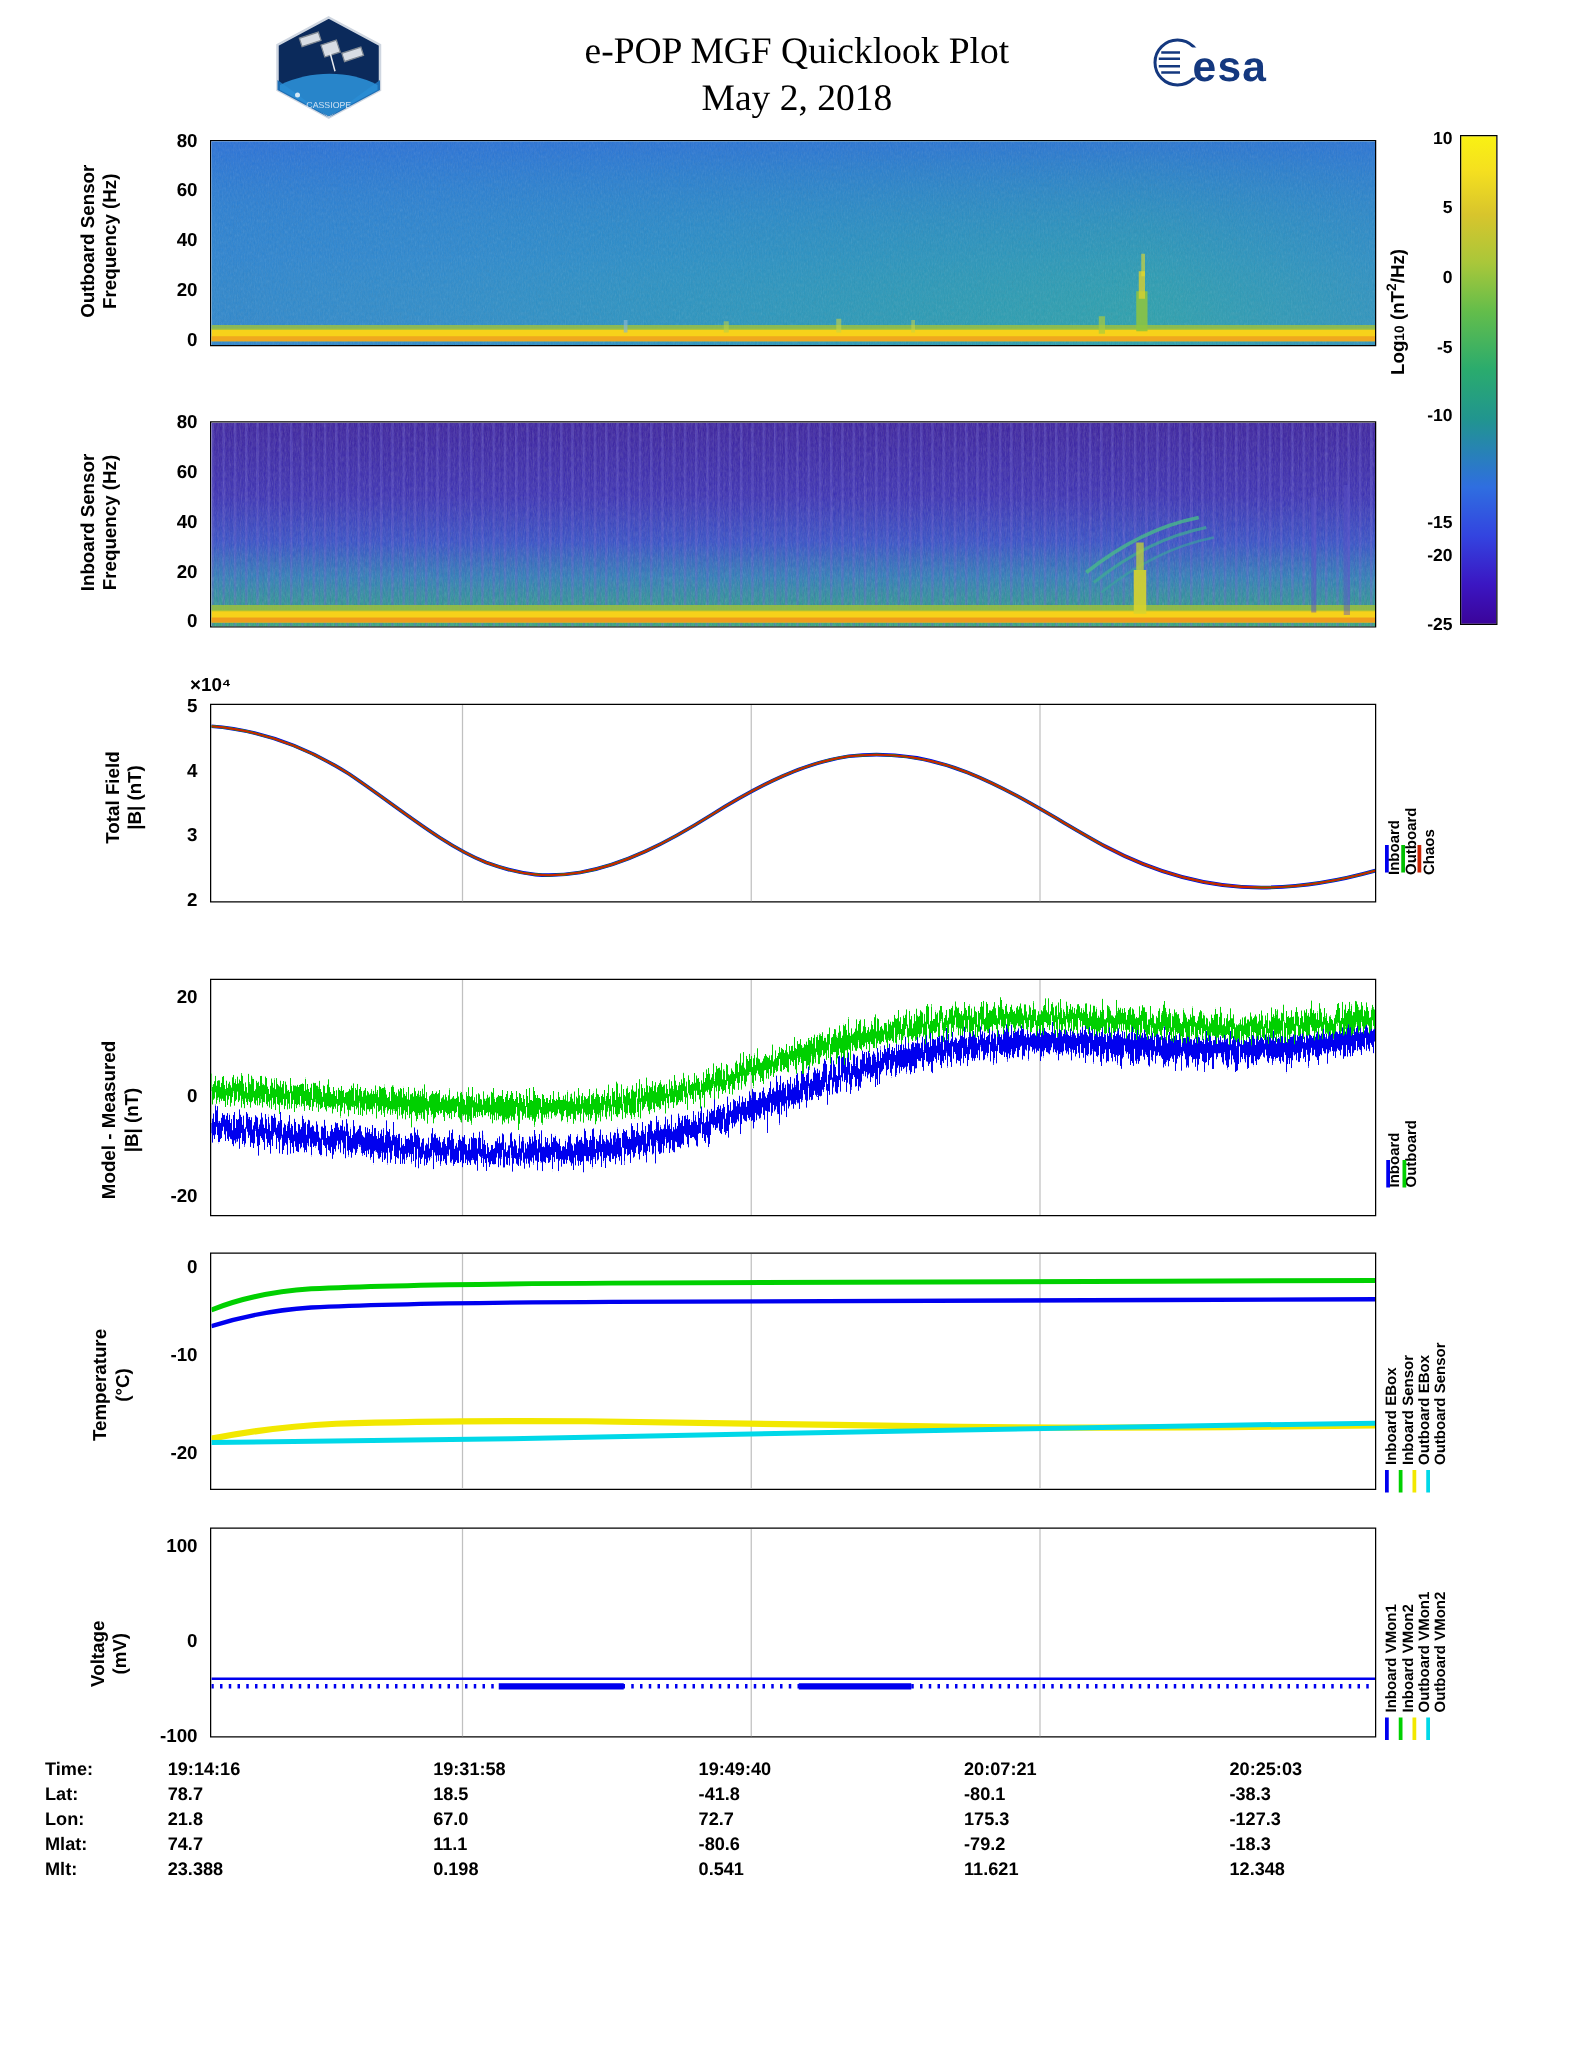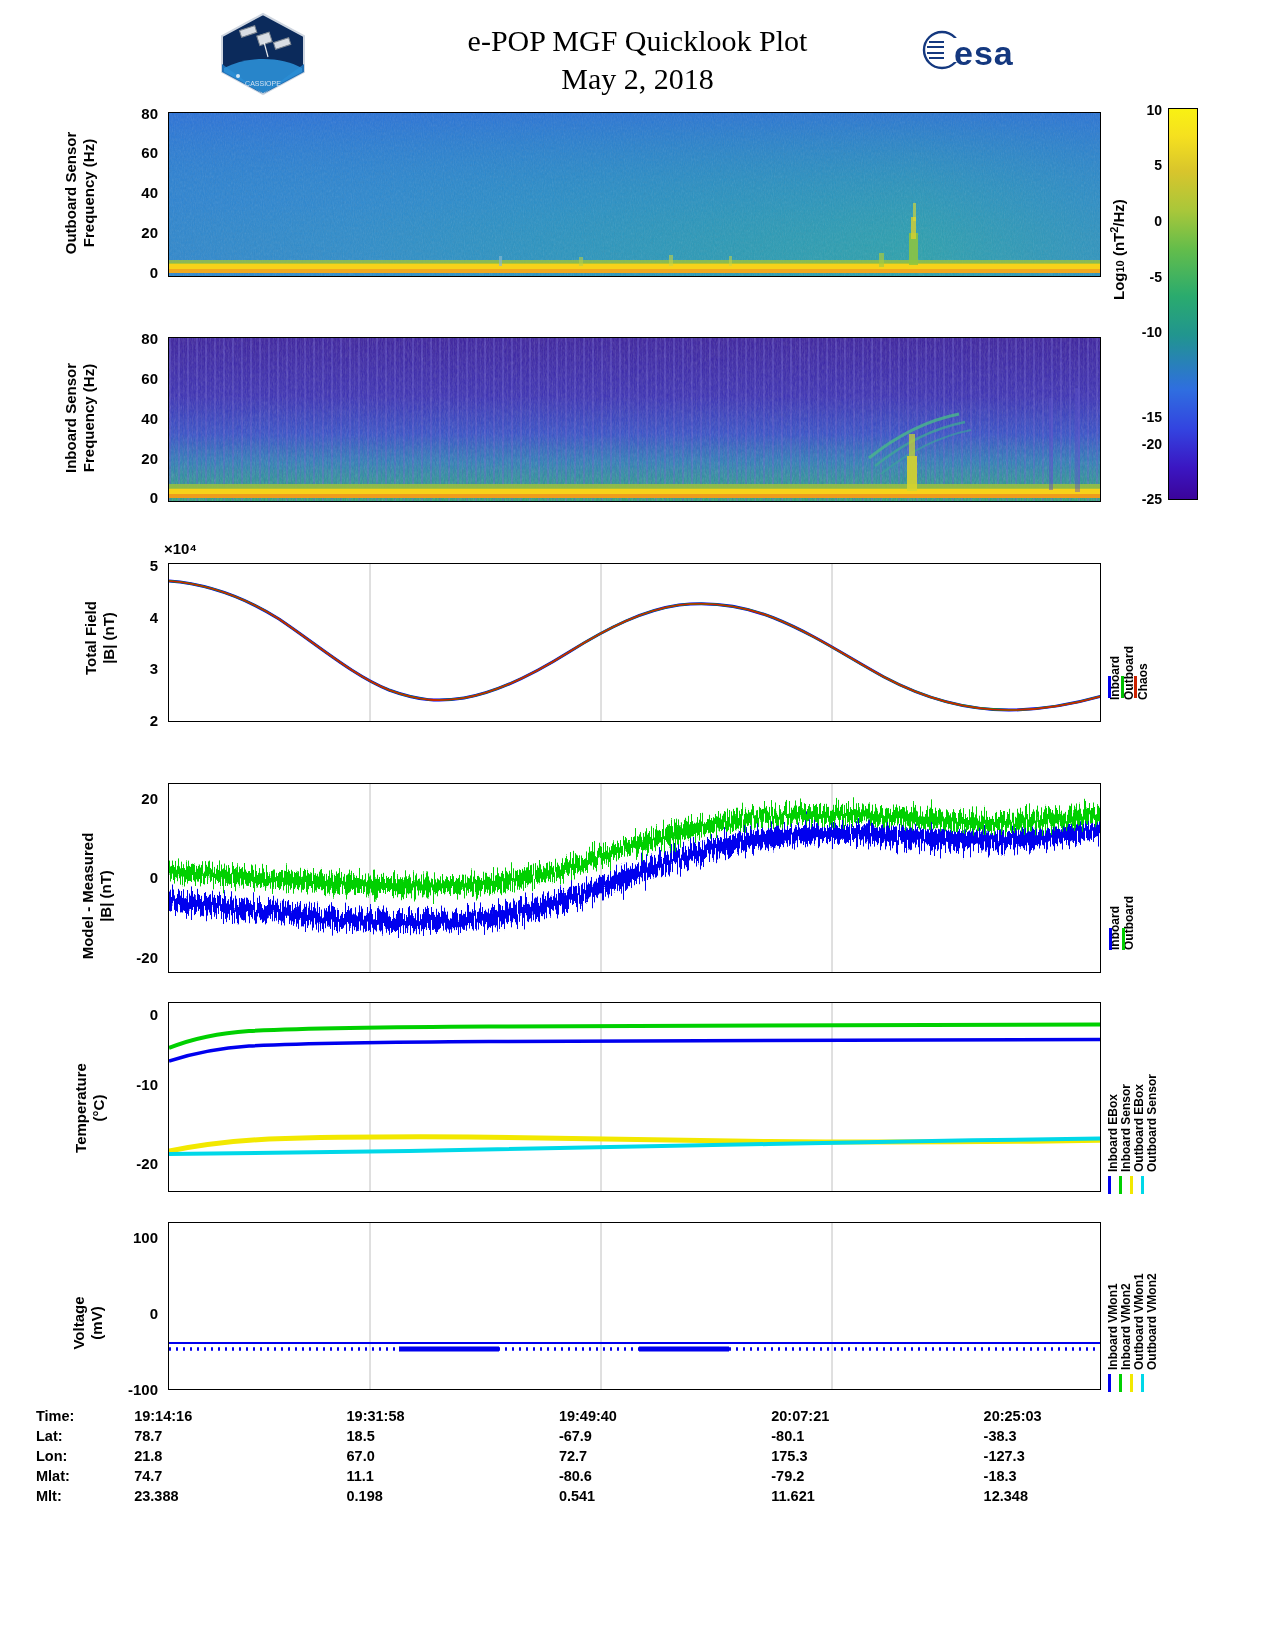--- a/index.html
+++ b/index.html
@@ -230,21 +230,21 @@
       <path d="M712 136 C742 112 772 98 802 92" stroke="#3aa79a" stroke-width="2" fill="none" opacity="0.6"></path>
       <rect x="738" y="118" width="10" height="35" fill="#d8d42c" opacity="0.9"></rect>
       <rect x="740" y="96" width="6" height="26" fill="#c6d034" opacity="0.75"></rect>
       <rect x="880" y="60" width="4" height="92" fill="#5a52c8" opacity="0.5"></rect>
       <rect x="906" y="50" width="5" height="104" fill="#5a52c8" opacity="0.45"></rect>
     </svg>
   </div>
 
   <div class="ylabel" style="left:-10px;top:620px;width:220px;transform:rotate(-90deg);">Total Field
 |B| (nT)</div>
-  <div style="position:absolute;left:164px;top:540px;font-family:'Liberation Sans',sans-serif;font-size:15px;font-weight:bold;">×10⁴</div>
+  <div style="position:absolute;left:152px;top:540px;font-family:'Liberation Sans',sans-serif;font-size:15px;font-weight:bold;">×10⁴</div>
   <div>
     <div class="ytick" style="left:110px;top:565px;">5</div>
     <div class="ytick" style="left:110px;top:617px;">4</div>
     <div class="ytick" style="left:110px;top:668px;">3</div>
     <div class="ytick" style="left:110px;top:720px;">2</div>
   </div>
   <div class="plotbox" style="left:168px;top:563px;width:933px;height:159px;">
     <svg width="933" height="159" viewBox="0 0 933 159" preserveAspectRatio="none">
       <line x1="201" y1="0" x2="201" y2="159" stroke="#c0c0c0" stroke-width="1"></line>
       <line x1="432" y1="0" x2="432" y2="159" stroke="#c0c0c0" stroke-width="1"></line>
@@ -444,21 +444,21 @@
         <td class="v">19:14:16</td>
         <td class="v">19:31:58</td>
         <td class="v">19:49:40</td>
         <td class="v">20:07:21</td>
         <td class="v">20:25:03</td>
       </tr>
       <tr>
         <td class="lab">Lat:</td>
         <td class="v">78.7</td>
         <td class="v">18.5</td>
-        <td class="v">-67.9</td>
+        <td class="v">-41.8</td>
         <td class="v">-80.1</td>
         <td class="v">-38.3</td>
       </tr>
       <tr>
         <td class="lab">Lon:</td>
         <td class="v">21.8</td>
         <td class="v">67.0</td>
         <td class="v">72.7</td>
         <td class="v">175.3</td>
         <td class="v">-127.3</td>

